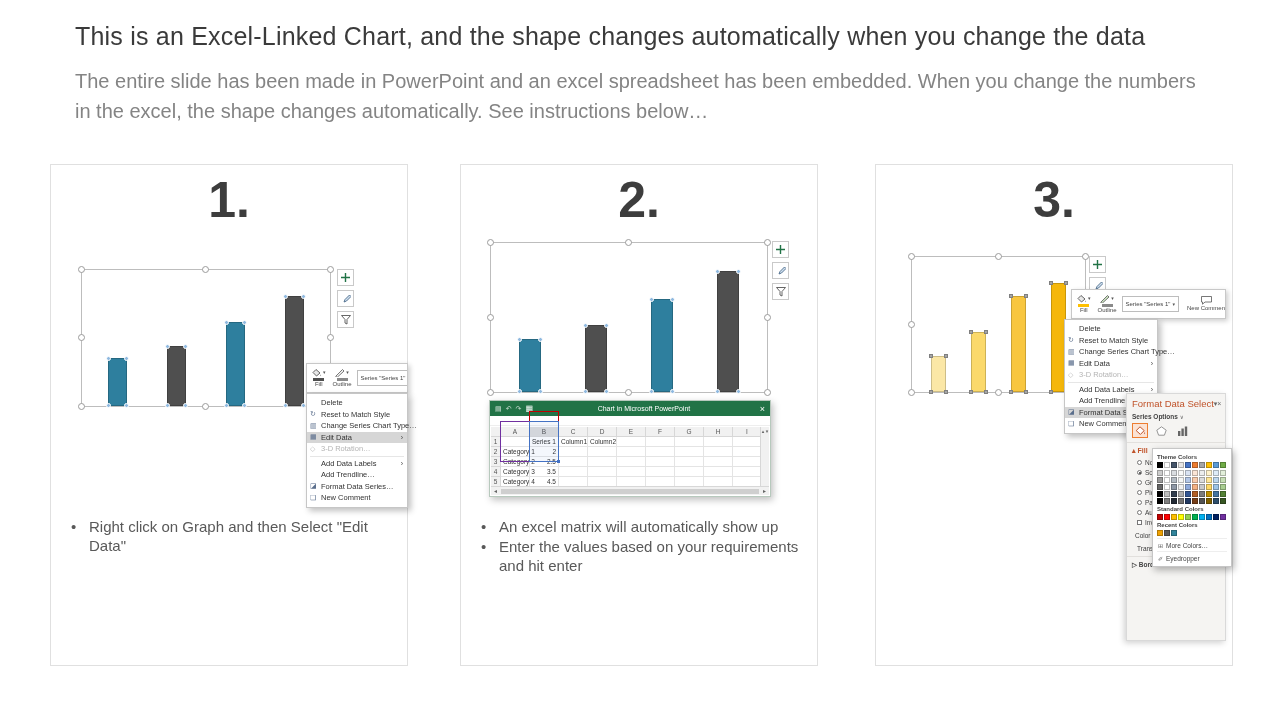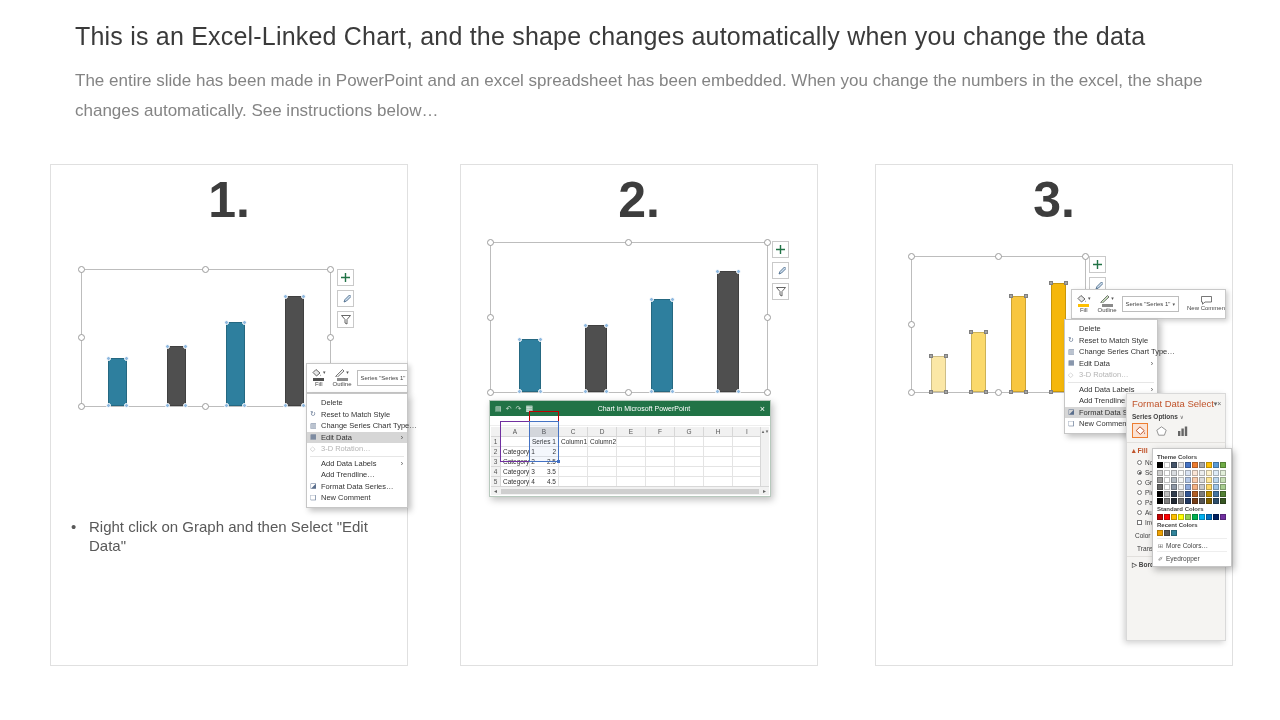--- a/index.html
+++ b/index.html
@@ -1,19 +1,19 @@
 <!DOCTYPE html>
 <html><head>
 <meta charset="utf-8">
 <style>
   * { margin:0; padding:0; box-sizing:border-box; }
   html,body { width:1280px; height:720px; background:#fff; font-family:"Liberation Sans", sans-serif; overflow:hidden; }
 
   .slide-title { position:absolute; left:75px; top:22px; font-size:25px; color:#3a3a3a; letter-spacing:.2px; }
-  .slide-sub { position:absolute; left:75px; top:66px; width:1130px; font-size:17px; line-height:30px; color:#848484; }
+  .slide-sub { position:absolute; left:75px; top:66px; width:1130px; font-size:20px; line-height:30px; color:#848484; }
 
   .card { position:absolute; top:164px; width:358px; height:502px; background:#fff; border:1px solid #e0e0e0; }
   #card1 { left:50px; } #card2 { left:460px; } #card3 { left:875px; }
   .step { position:absolute; top:6px; left:0; width:100%; text-align:center; font-size:50px; font-weight:700; color:#3d3d3d; }
 
   
   .selbox { position:absolute; border:1px solid #bdbdbd; background:#fff; }
   .sh { position:absolute; width:7px; height:7px; background:#fff; border:1px solid #9b9b9b; border-radius:50%; }
   .sh.tl{left:-4px;top:-4px} .sh.tm{left:calc(50% - 4px);top:-4px} .sh.tr{right:-4px;top:-4px}
   .sh.ml{left:-4px;top:calc(50% - 4px)} .sh.mr{right:-4px;top:calc(50% - 4px)}
@@ -417,20 +417,22 @@
       <span>▾</span>
     </div>
     <div class="xhs">
       <span class="harrow">◄</span>
       <span class="hthumb"></span>
       <span class="harrow">►</span>
     </div>
   </div>
 
   <ul class="bullets">
+      <li>An excel matrix will automatically show up</li>
+      <li>Enter the values based on your requirements and hit enter</li>
     </ul>
 </div>
 
 <div class="card" id="card3">
   <div class="step">3.</div>
 
   <div class="selbox" style="left:35px; top:91px; width:175px; height:137px;">
     <div class="plot">
         <div class="bar" style="height: 29%; width: 15px; background: rgb(251, 231, 166);">
           <i class="bhs tl"></i>

